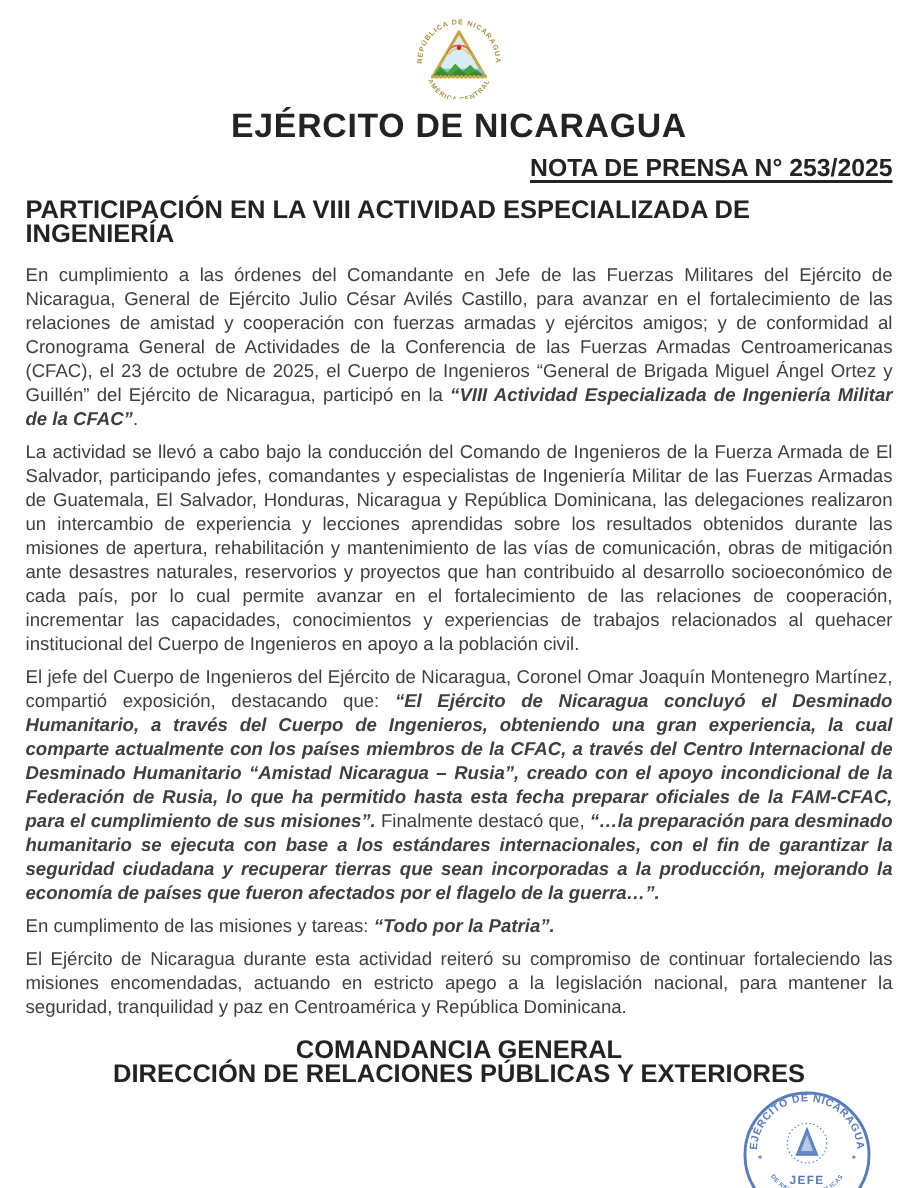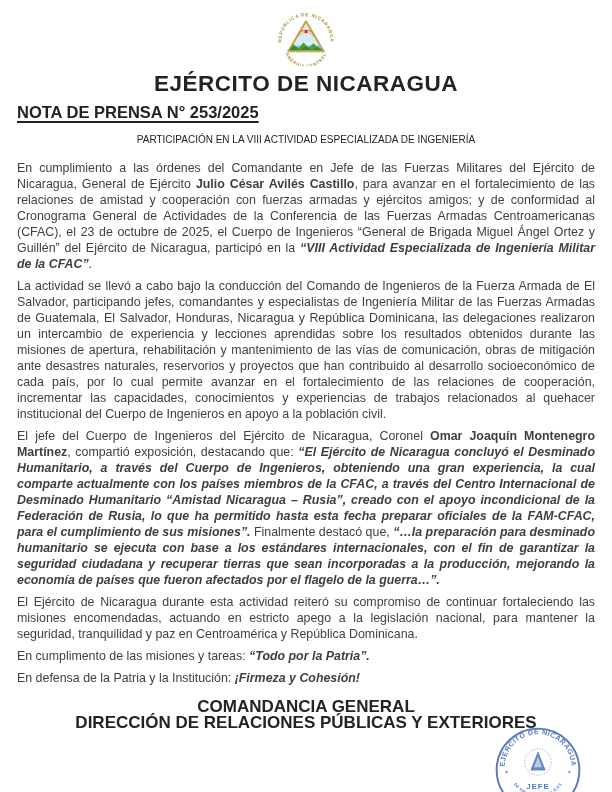--- a/index.html
+++ b/index.html
@@ -19,49 +19,49 @@
     margin: 6px 0 0 0;
     text-align: center;
     font-size: 22.5px;
     line-height: 23px;
     font-weight: bold;
     letter-spacing: 0.5px;
     color: var(--heading-text, #222);
   }
   .press-note {
     margin: 9px 0 0 0;
-    text-align: left;
+    text-align: right;
     font-size: 16.5px;
     line-height: 17px;
     font-weight: bold;
     color: var(--heading-text, #222);
   }
   .press-note span {
     text-decoration: underline;
     text-decoration-thickness: 2px;
     text-underline-offset: 3px;
   }
   .headline {
     margin: 11px 0 0 0;
-    text-align: center;
-    font-size: 10px;
+    text-align: left;
+    font-size: 17px;
     line-height: 15.5px;
-    font-weight: normal;
+    font-weight: bold;
     color: var(--heading-text, #222);
   }
   .body-text { margin-top: 12px; }
   .body-text p {
     margin: 0 0 6px 0;
     font-size: 12.4px;
     line-height: 16px;
     text-align: justify;
     color: var(--body-text, #3f3f3f);
   }
   .run-normal { font-weight: normal; font-style: normal; }
-  .run-bold { font-weight: bold; }
+  .run-bold { font-weight: normal; }
   .run-bolditalic { font-weight: bold; font-style: italic; }
   .footer-block {
     margin-top: 13px;
     text-align: center;
     font-weight: bold;
     font-size: 17px;
     line-height: 16px;
     color: var(--heading-text, #222);
   }
   .seal {
@@ -111,23 +111,22 @@
   </div>
 
   <div class="headline">
     <div>PARTICIPACIÓN EN LA VIII ACTIVIDAD ESPECIALIZADA DE INGENIERÍA</div>
   </div>
 
   <div class="body-text">
       <p><span class="run-normal">En cumplimiento a las órdenes del Comandante en Jefe de las Fuerzas Militares del Ejército de Nicaragua, General de Ejército </span><span class="run-bold">Julio César Avilés Castillo</span><span class="run-normal">, para avanzar en el fortalecimiento de las relaciones de amistad y cooperación con fuerzas armadas y ejércitos amigos; y de conformidad al Cronograma General de Actividades de la Conferencia de las Fuerzas Armadas Centroamericanas (CFAC), el 23 de octubre de 2025, el Cuerpo de Ingenieros “General de Brigada Miguel Ángel Ortez y Guillén” del Ejército de Nicaragua, participó en la </span><span class="run-bolditalic">“VIII Actividad Especializada de Ingeniería Militar de la CFAC”</span><span class="run-normal">.</span></p>
       <p><span class="run-normal">La actividad se llevó a cabo bajo la conducción del Comando de Ingenieros de la Fuerza Armada de El Salvador, participando jefes, comandantes y especialistas de Ingeniería Militar de las Fuerzas Armadas de Guatemala, El Salvador, Honduras, Nicaragua y República Dominicana, las delegaciones realizaron un intercambio de experiencia y lecciones aprendidas sobre los resultados obtenidos durante las misiones de apertura, rehabilitación y mantenimiento de las vías de comunicación, obras de mitigación ante desastres naturales, reservorios y proyectos que han contribuido al desarrollo socioeconómico de cada país, por lo cual permite avanzar en el fortalecimiento de las relaciones de cooperación, incrementar las capacidades, conocimientos y experiencias de trabajos relacionados al quehacer institucional del Cuerpo de Ingenieros en apoyo a la población civil.</span></p>
       <p><span class="run-normal">El jefe del Cuerpo de Ingenieros del Ejército de Nicaragua, Coronel </span><span class="run-bold">Omar Joaquín Montenegro Martínez</span><span class="run-normal">, compartió exposición, destacando que: </span><span class="run-bolditalic">“El Ejército de Nicaragua concluyó el Desminado Humanitario, a través del Cuerpo de Ingenieros, obteniendo una gran experiencia, la cual comparte actualmente con los países miembros de la CFAC, a través del Centro Internacional de Desminado Humanitario “Amistad Nicaragua – Rusia”, creado con el apoyo incondicional de la Federación de Rusia, lo que ha permitido hasta esta fecha preparar oficiales de la FAM-CFAC, para el cumplimiento de sus misiones”.</span><span class="run-normal"> Finalmente destacó que, </span><span class="run-bolditalic">“…la preparación para desminado humanitario se ejecuta con base a los estándares internacionales, con el fin de garantizar la seguridad ciudadana y recuperar tierras que sean incorporadas a la producción, mejorando la economía de países que fueron afectados por el flagelo de la guerra…”.</span></p>
+      <p><span class="run-normal">En cumplimento de las misiones y tareas: </span><span class="run-bolditalic">“Todo por la Patria”.</span></p>
       <p><span class="run-normal">El Ejército de Nicaragua durante esta actividad reiteró su compromiso de continuar fortaleciendo las misiones encomendadas, actuando en estricto apego a la legislación nacional, para mantener la seguridad, tranquilidad y paz en Centroamérica y República Dominicana.</span></p>
-      <p><span class="run-normal">En cumplimento de las misiones y tareas: </span><span class="run-bolditalic">“Todo por la Patria”.</span></p>
-      <p><span class="run-normal">En defensa de la Patria y la Institución: </span><span class="run-bolditalic">¡Firmeza y Cohesión!</span></p>
     </div>
 
   <div class="footer-block">
     <div>COMANDANCIA GENERAL</div>
     <div>DIRECCIÓN DE RELACIONES PÚBLICAS Y EXTERIORES</div>
   </div>
 
   <svg class="seal" viewBox="0 0 100 100" aria-hidden="true">
     <defs>
       <path id="sealArcTop" d="M 13,56 A 38,38 0 1 1 87,56" fill="none"></path>

